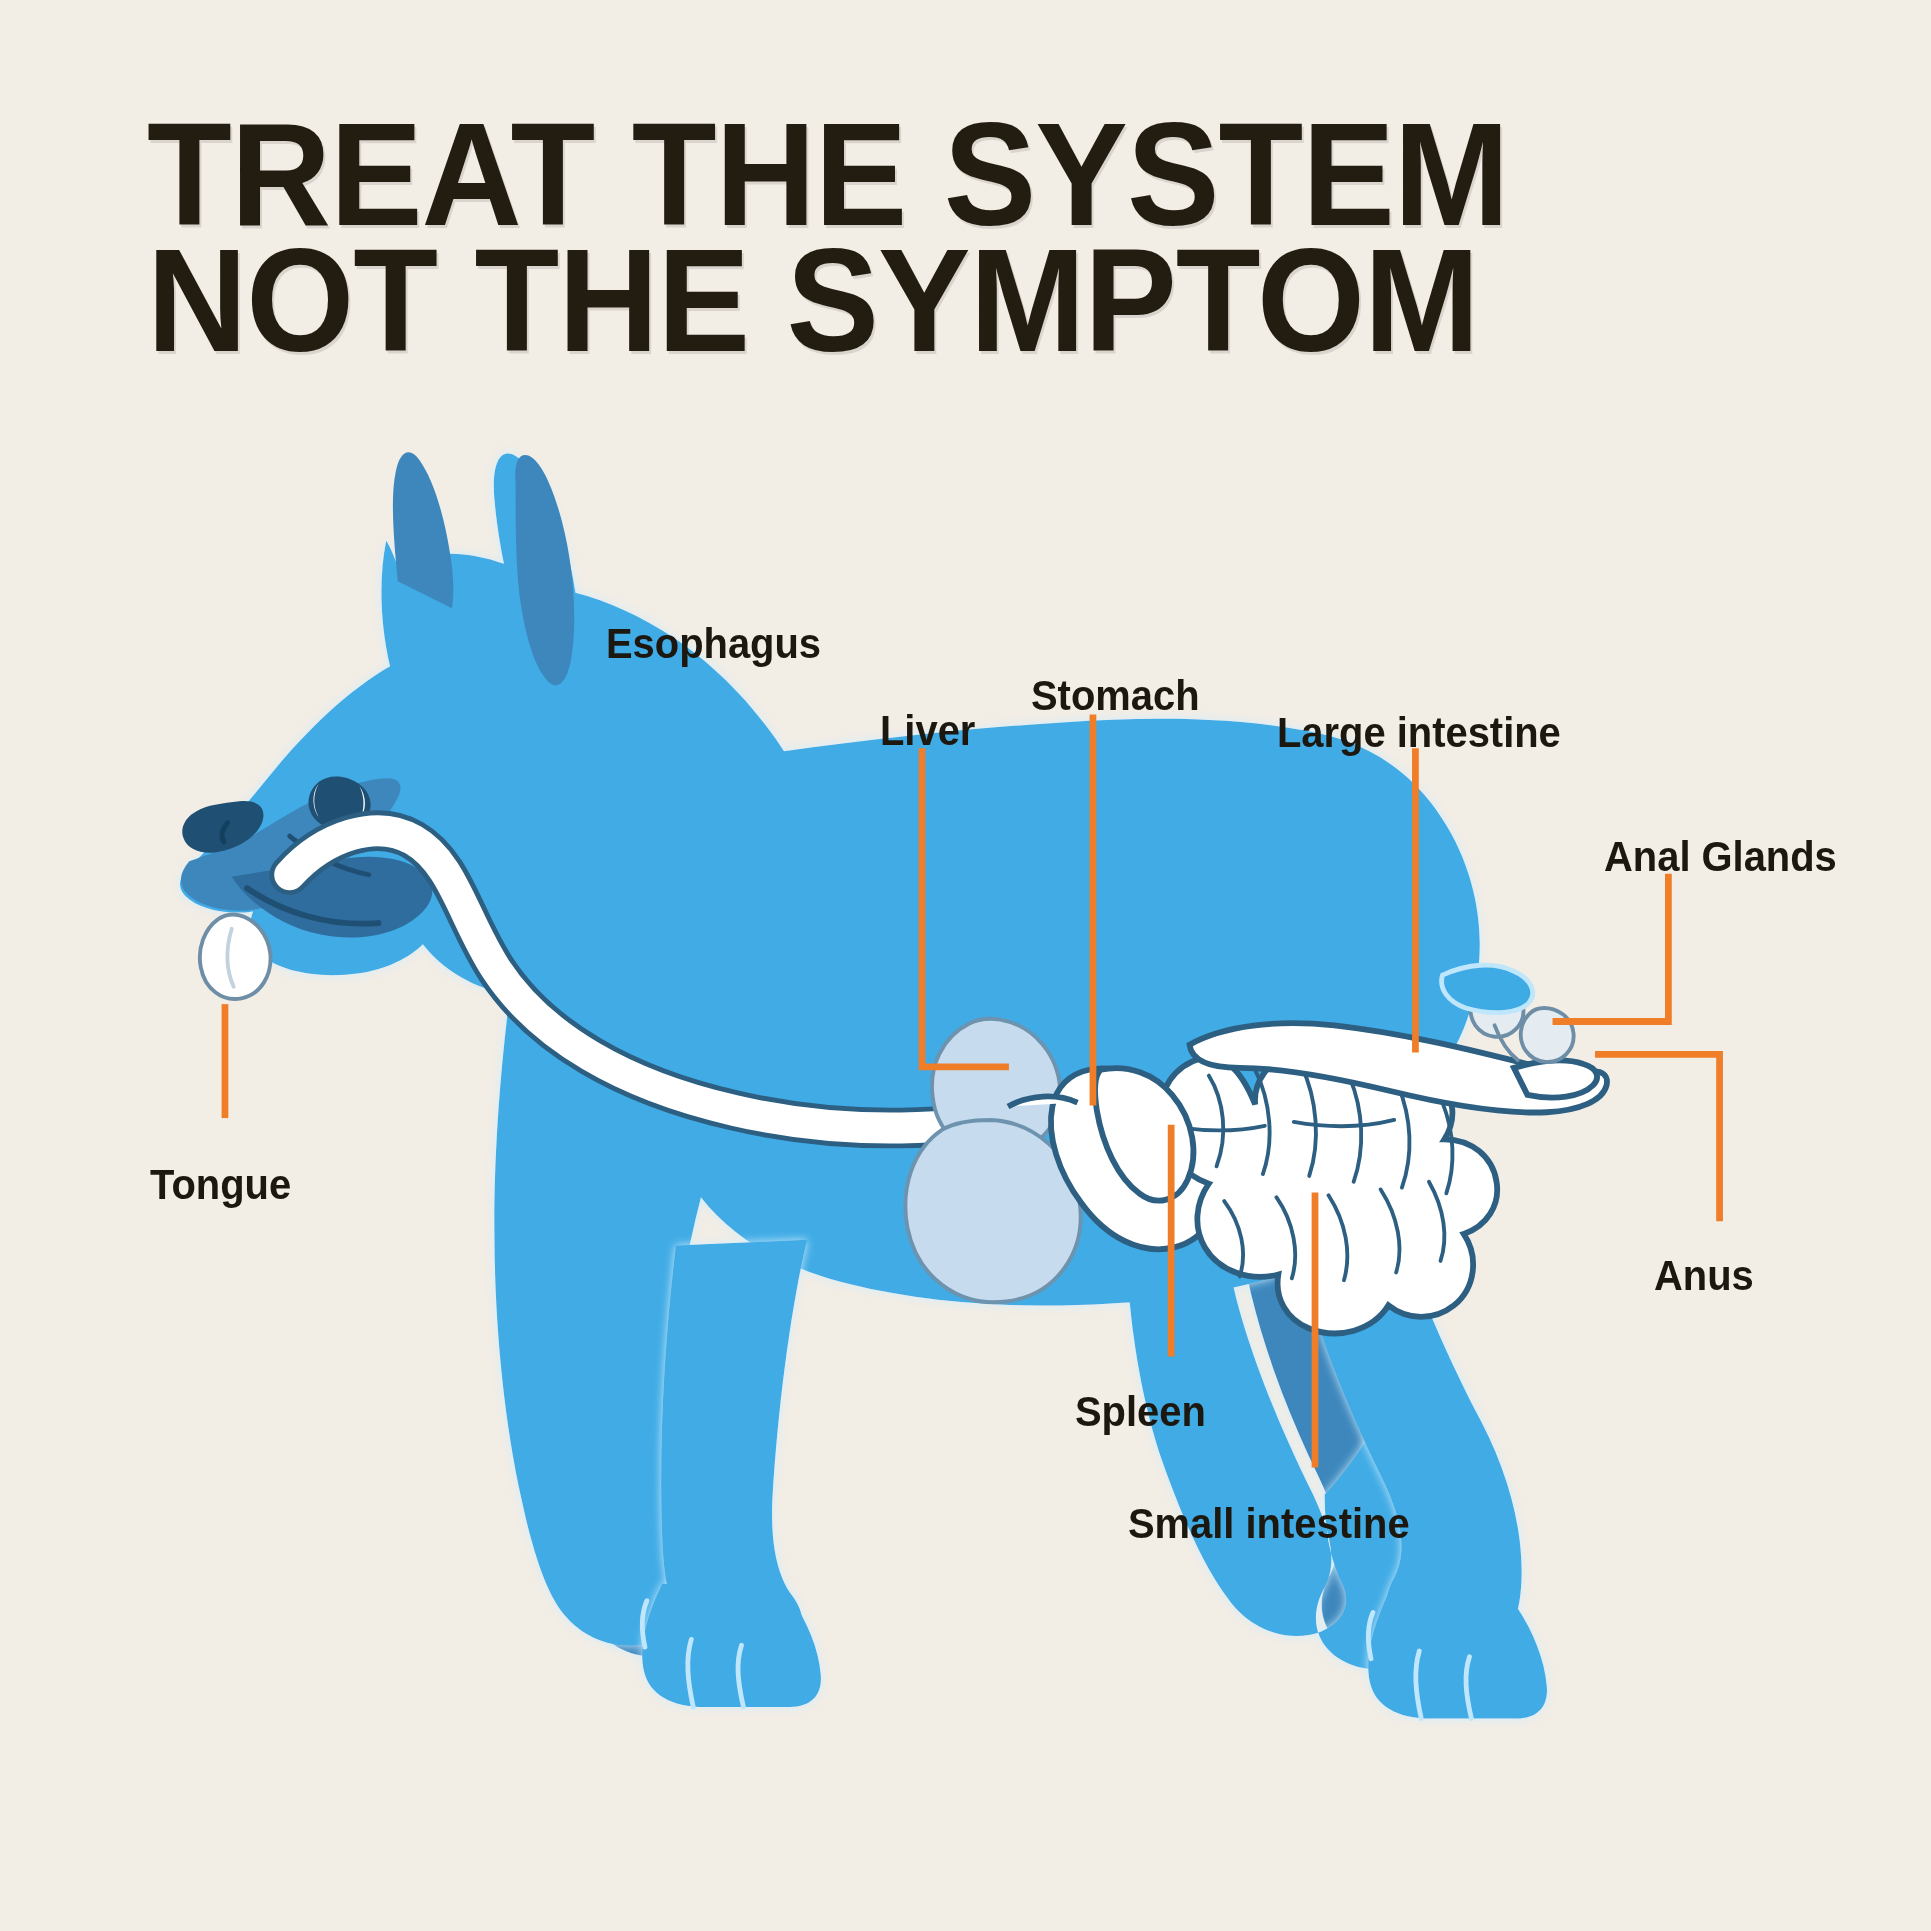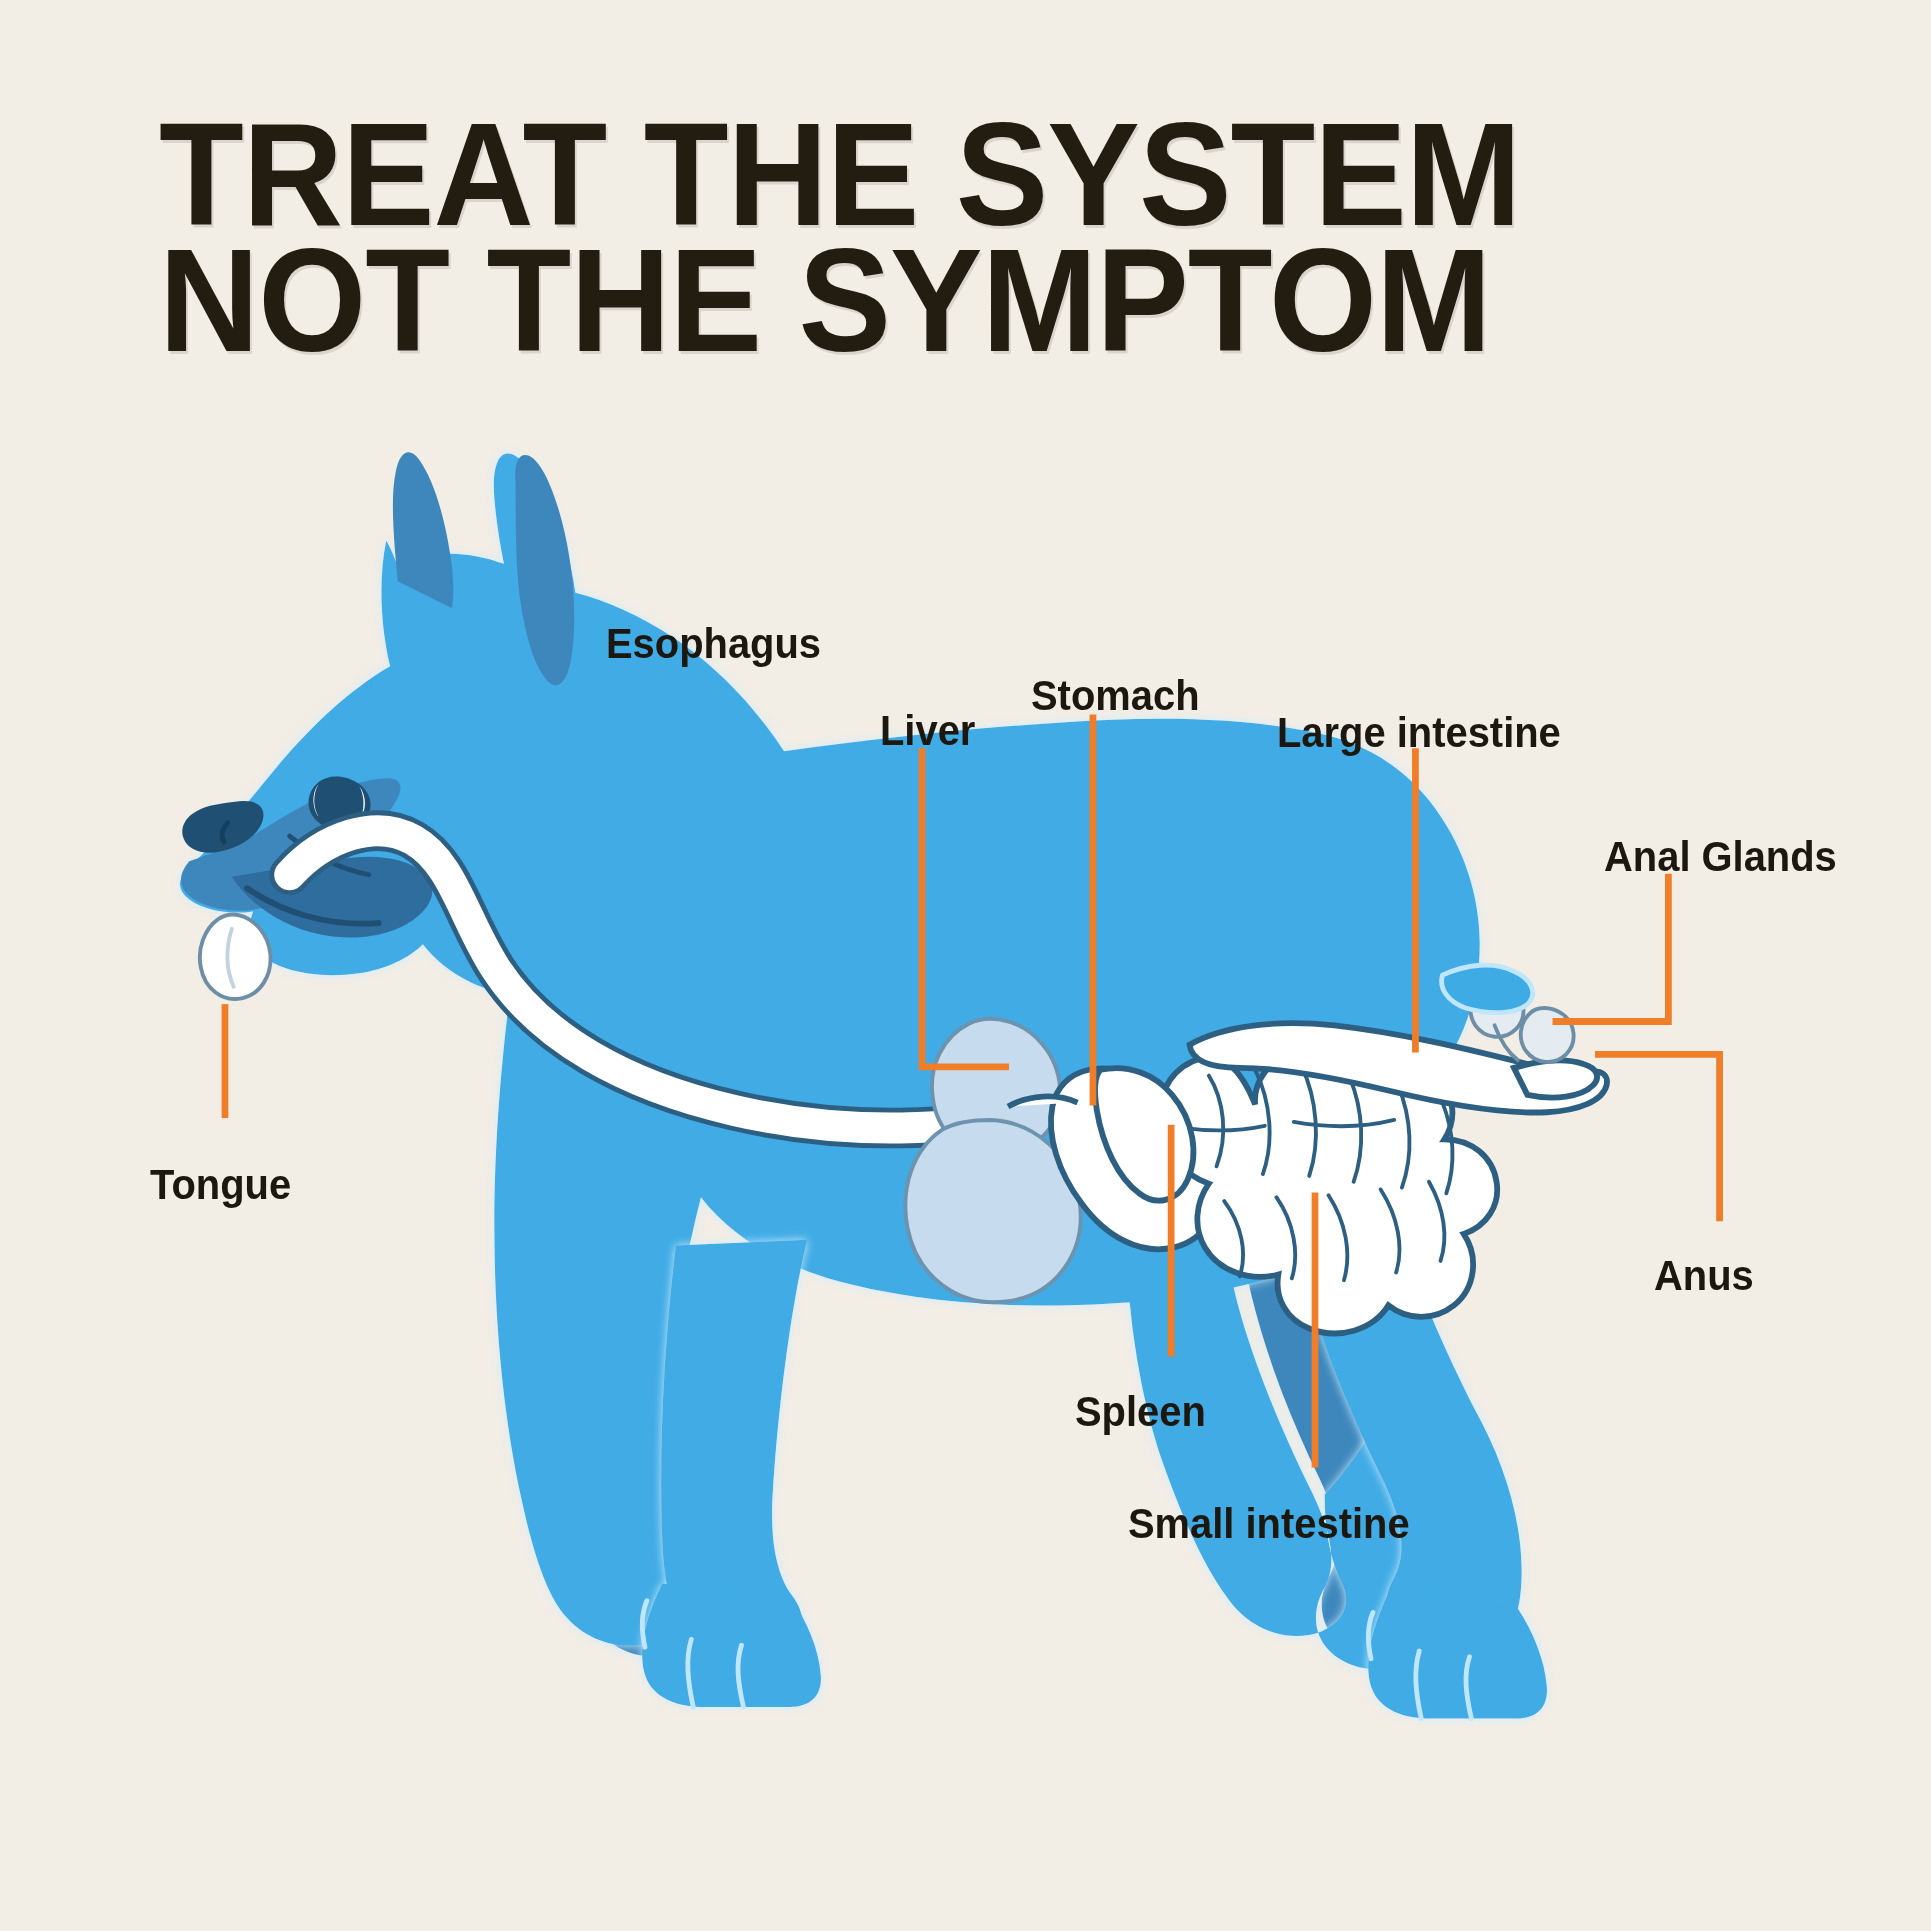--- a/index.html
+++ b/index.html
@@ -12,21 +12,21 @@
     width: 1931px;
     height: 1931px;
     background: #f2ede5;
     overflow: hidden;
     font-family: "Liberation Sans", "DejaVu Sans", sans-serif;
   }
 
   
   #title-block {
     position: absolute;
-    left: 159px;
+    left: 147px;
     top: 104px;
     width: 1255px;
     z-index: 40;
   }
   .title-line {
     display: block;
     font-family: "Liberation Sans", "DejaVu Sans", sans-serif;
     font-weight: 700;
     font-size: 131px;
     line-height: 0.96;

